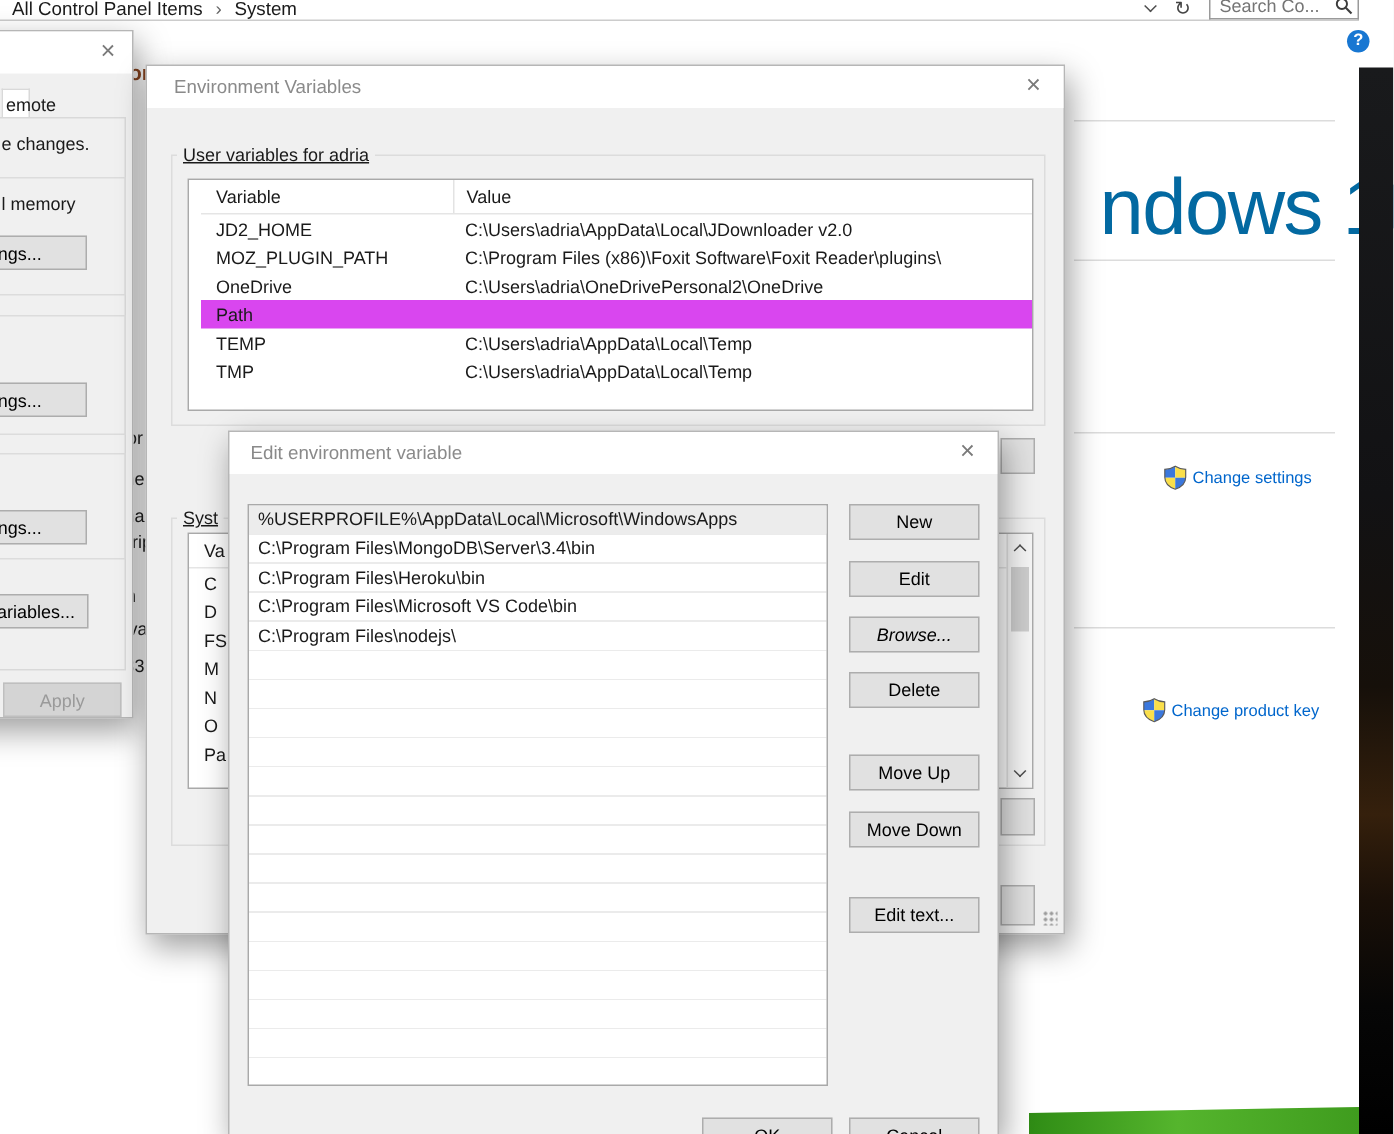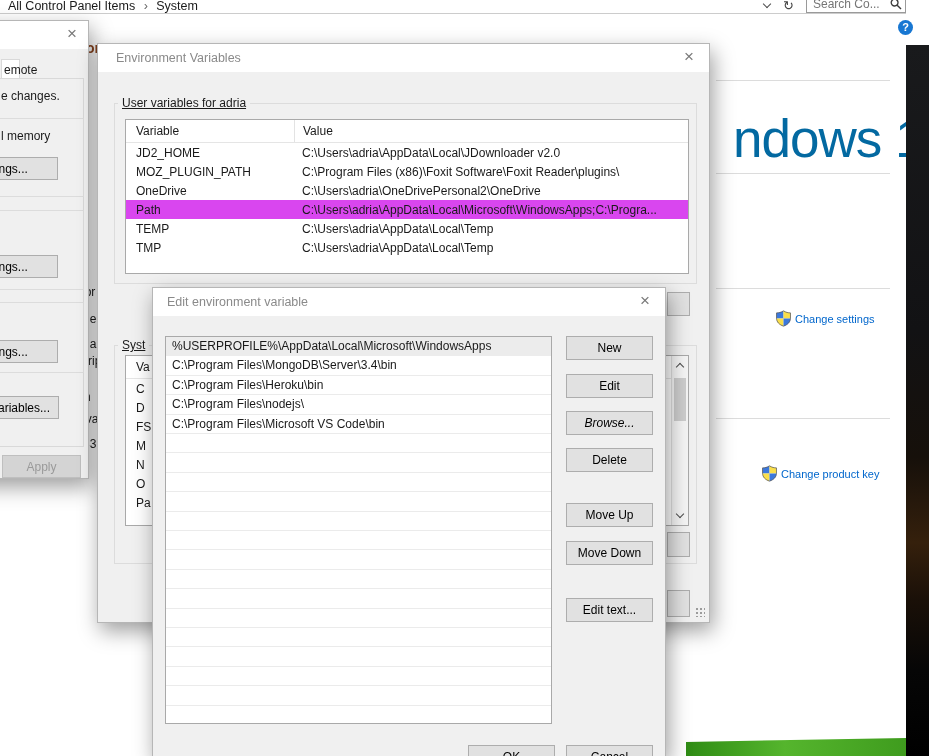--- a/index.html
+++ b/index.html
@@ -152,40 +152,39 @@
   </div>
 
   <div class="abs dlg" style="left:97px;top:43px;width:613px;height:580px;z-index:6;">
     <div class="titlebar"></div>
     <span class="title-text" style="left:18px;">Environment Variables</span>
     <div class="close-x" style="right:10px;">×</div>
 
     <div class="abs groupbox" style="left:16px;top:59px;width:583px;height:181px;"></div>
     <span class="grouplabel" style="left:20px;top:52px;">User variables for adria</span>
 
-    <div class="abs listbox" style="left:27px;top:75px;width:564px;height:155px;">
+    <div class="abs listbox" style="left:27px;top:75px;width:564px;height:155px;padding-left:8px;">
       <div class="ev-header">
         <span class="ev-h1">Variable</span>
         <span class="ev-h2">Value</span>
       </div>
       <div class="ev-row">
         <span class="ev-c1">JD2_HOME</span>
         <span class="ev-c2">C:\Users\adria\AppData\Local\JDownloader v2.0</span>
       </div>
       <div class="ev-row">
         <span class="ev-c1">MOZ_PLUGIN_PATH</span>
         <span class="ev-c2">C:\Program Files (x86)\Foxit Software\Foxit Reader\plugins\</span>
       </div>
       <div class="ev-row">
         <span class="ev-c1">OneDrive</span>
         <span class="ev-c2">C:\Users\adria\OneDrivePersonal2\OneDrive</span>
       </div>
       <div class="ev-row selected">
         <span class="ev-c1">Path</span>
-        <span class="ev-c2">C:\Users\adria\AppData\Local\Microsoft\WindowsApps;C:\Progra...</span>
       </div>
       <div class="ev-row">
         <span class="ev-c1">TEMP</span>
         <span class="ev-c2">C:\Users\adria\AppData\Local\Temp</span>
       </div>
       <div class="ev-row">
         <span class="ev-c1">TMP</span>
         <span class="ev-c2">C:\Users\adria\AppData\Local\Temp</span>
       </div>
     </div>
@@ -234,22 +233,22 @@
 
   <div class="abs dlg" style="left:152px;top:287px;width:514px;height:470px;z-index:7;overflow:hidden;">
     <div class="titlebar"></div>
     <span class="title-text" style="left:14px;">Edit environment variable</span>
     <div class="close-x" style="right:10px;">×</div>
 
     <div class="abs listbox edit-list" style="left:12px;top:48px;width:387px;height:388px;">
       <div class="edit-row selected">%USERPROFILE%\AppData\Local\Microsoft\WindowsApps</div>
       <div class="edit-row">C:\Program Files\MongoDB\Server\3.4\bin</div>
       <div class="edit-row">C:\Program Files\Heroku\bin</div>
+      <div class="edit-row">C:\Program Files\Microsoft VS Code\bin</div>
       <div class="edit-row">C:\Program Files\nodejs\</div>
-      <div class="edit-row">C:\Program Files\Microsoft VS Code\bin</div>
     </div>
 
     <div class="abs btn" style="left:413px;top:48px;width:87px;height:24px;">New</div>
     <div class="abs btn" style="left:413px;top:86px;width:87px;height:24px;">Edit</div>
     <div class="abs btn" style="left:413px;top:123px;width:87px;height:24px;font-style:italic;">Browse...</div>
     <div class="abs btn" style="left:413px;top:160px;width:87px;height:24px;">Delete</div>
     <div class="abs btn" style="left:413px;top:215px;width:87px;height:24px;">Move Up</div>
     <div class="abs btn" style="left:413px;top:253px;width:87px;height:24px;">Move Down</div>
     <div class="abs btn" style="left:413px;top:310px;width:87px;height:24px;">Edit text...</div>
 

